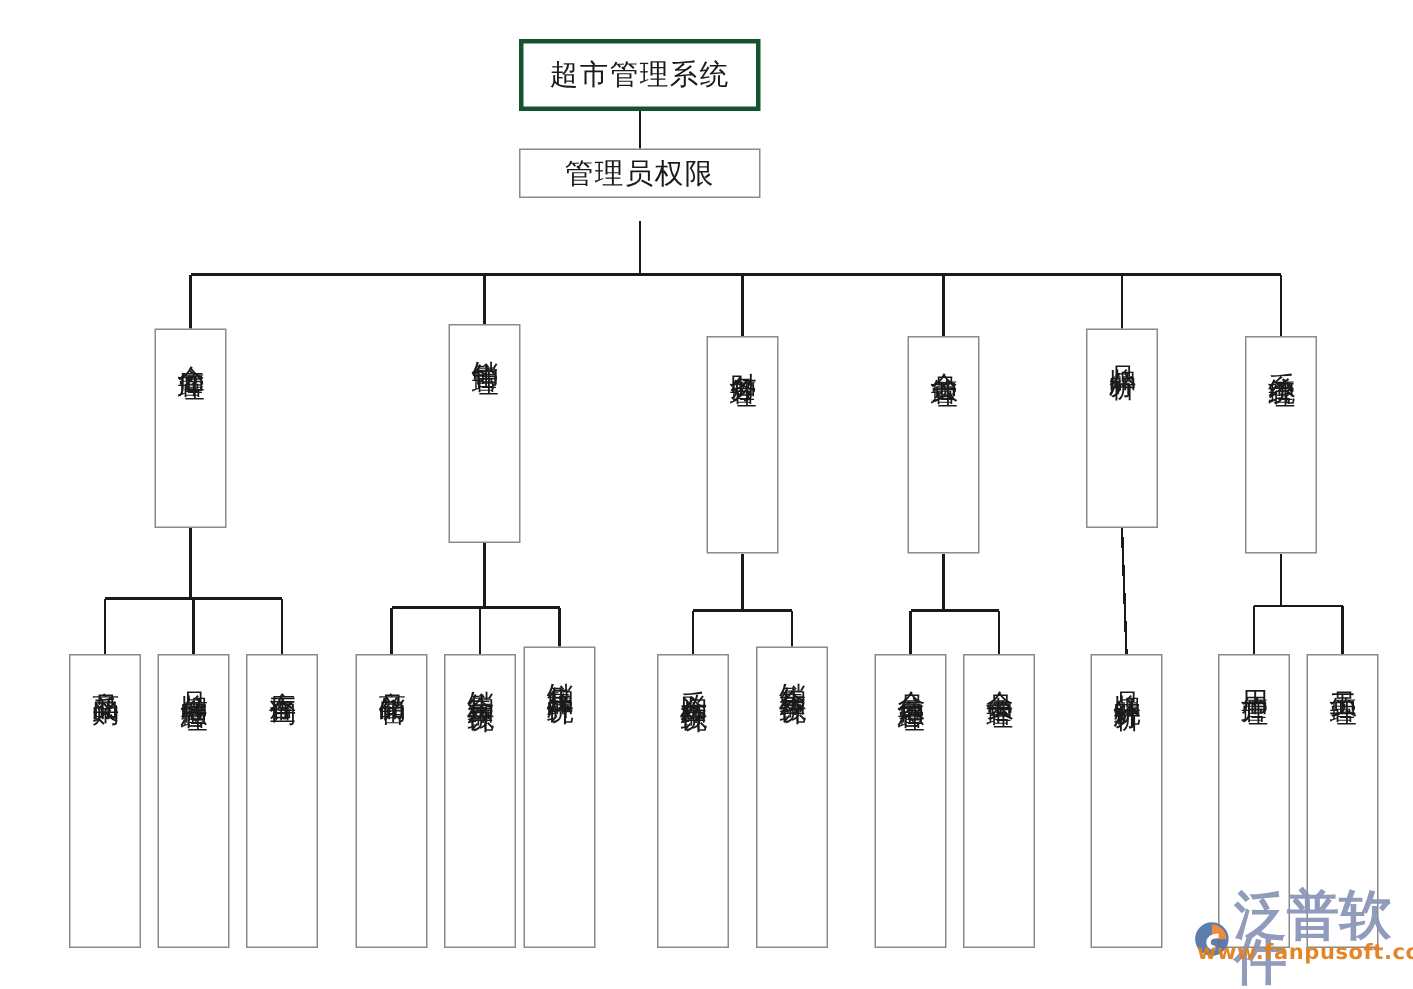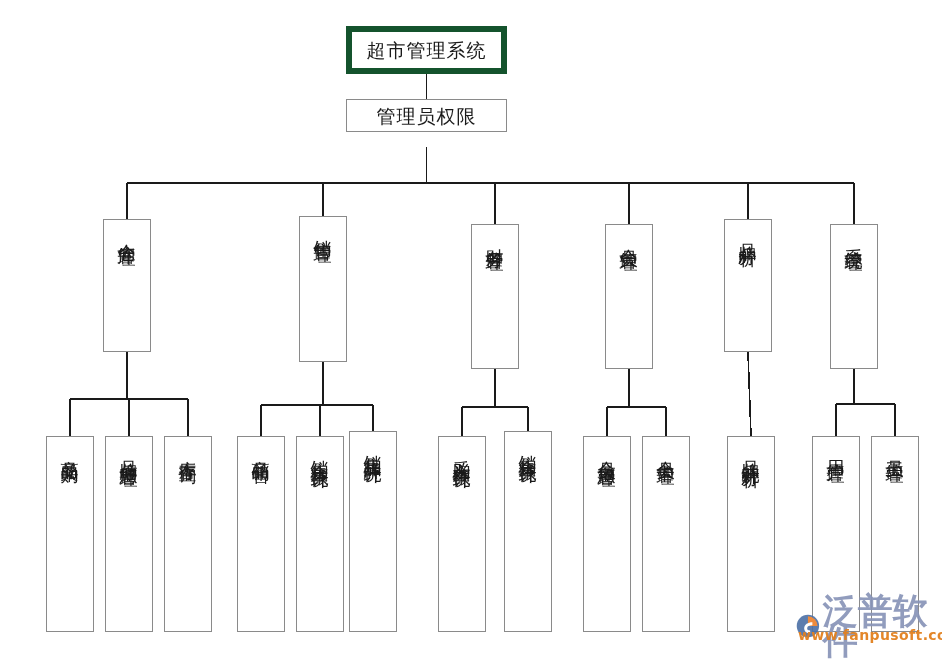--- a/index.html
+++ b/index.html
@@ -29,21 +29,21 @@
   .node {
     position: absolute;
     box-sizing: border-box;
     background: #ffffff;
     border: 1px solid #8a8a8a;
     display: flex;
     justify-content: center;
     z-index: 3;
   }
   .node.dark {
-    border: 6px solid #14532d;
+    border: 3px solid #14532d;
   }
   
   .node.horiz {
     align-items: center;
   }
   .node.horiz .node-label {
     font-size: 19px;
     line-height: 22px;
     color: #1a1a1a;
     letter-spacing: 1px;

